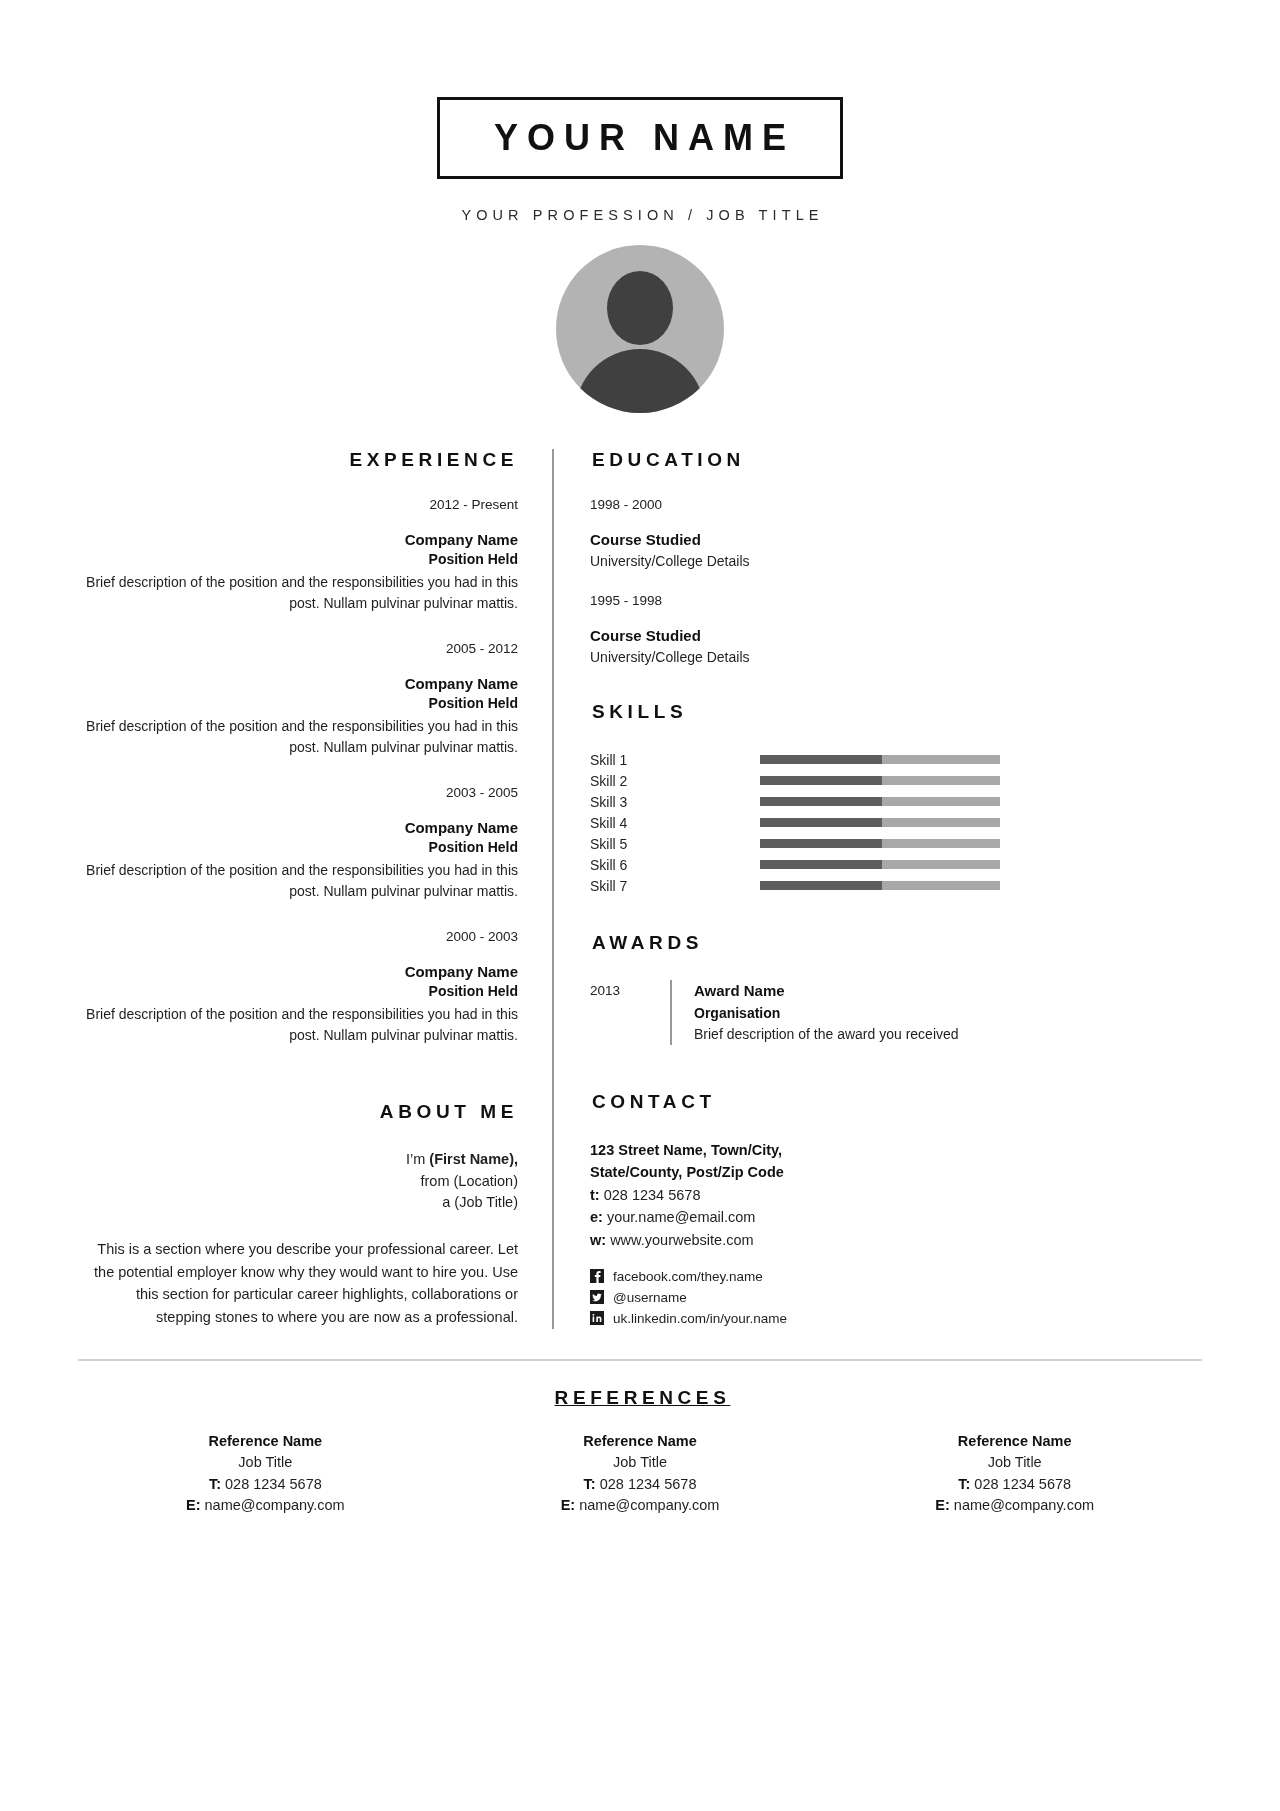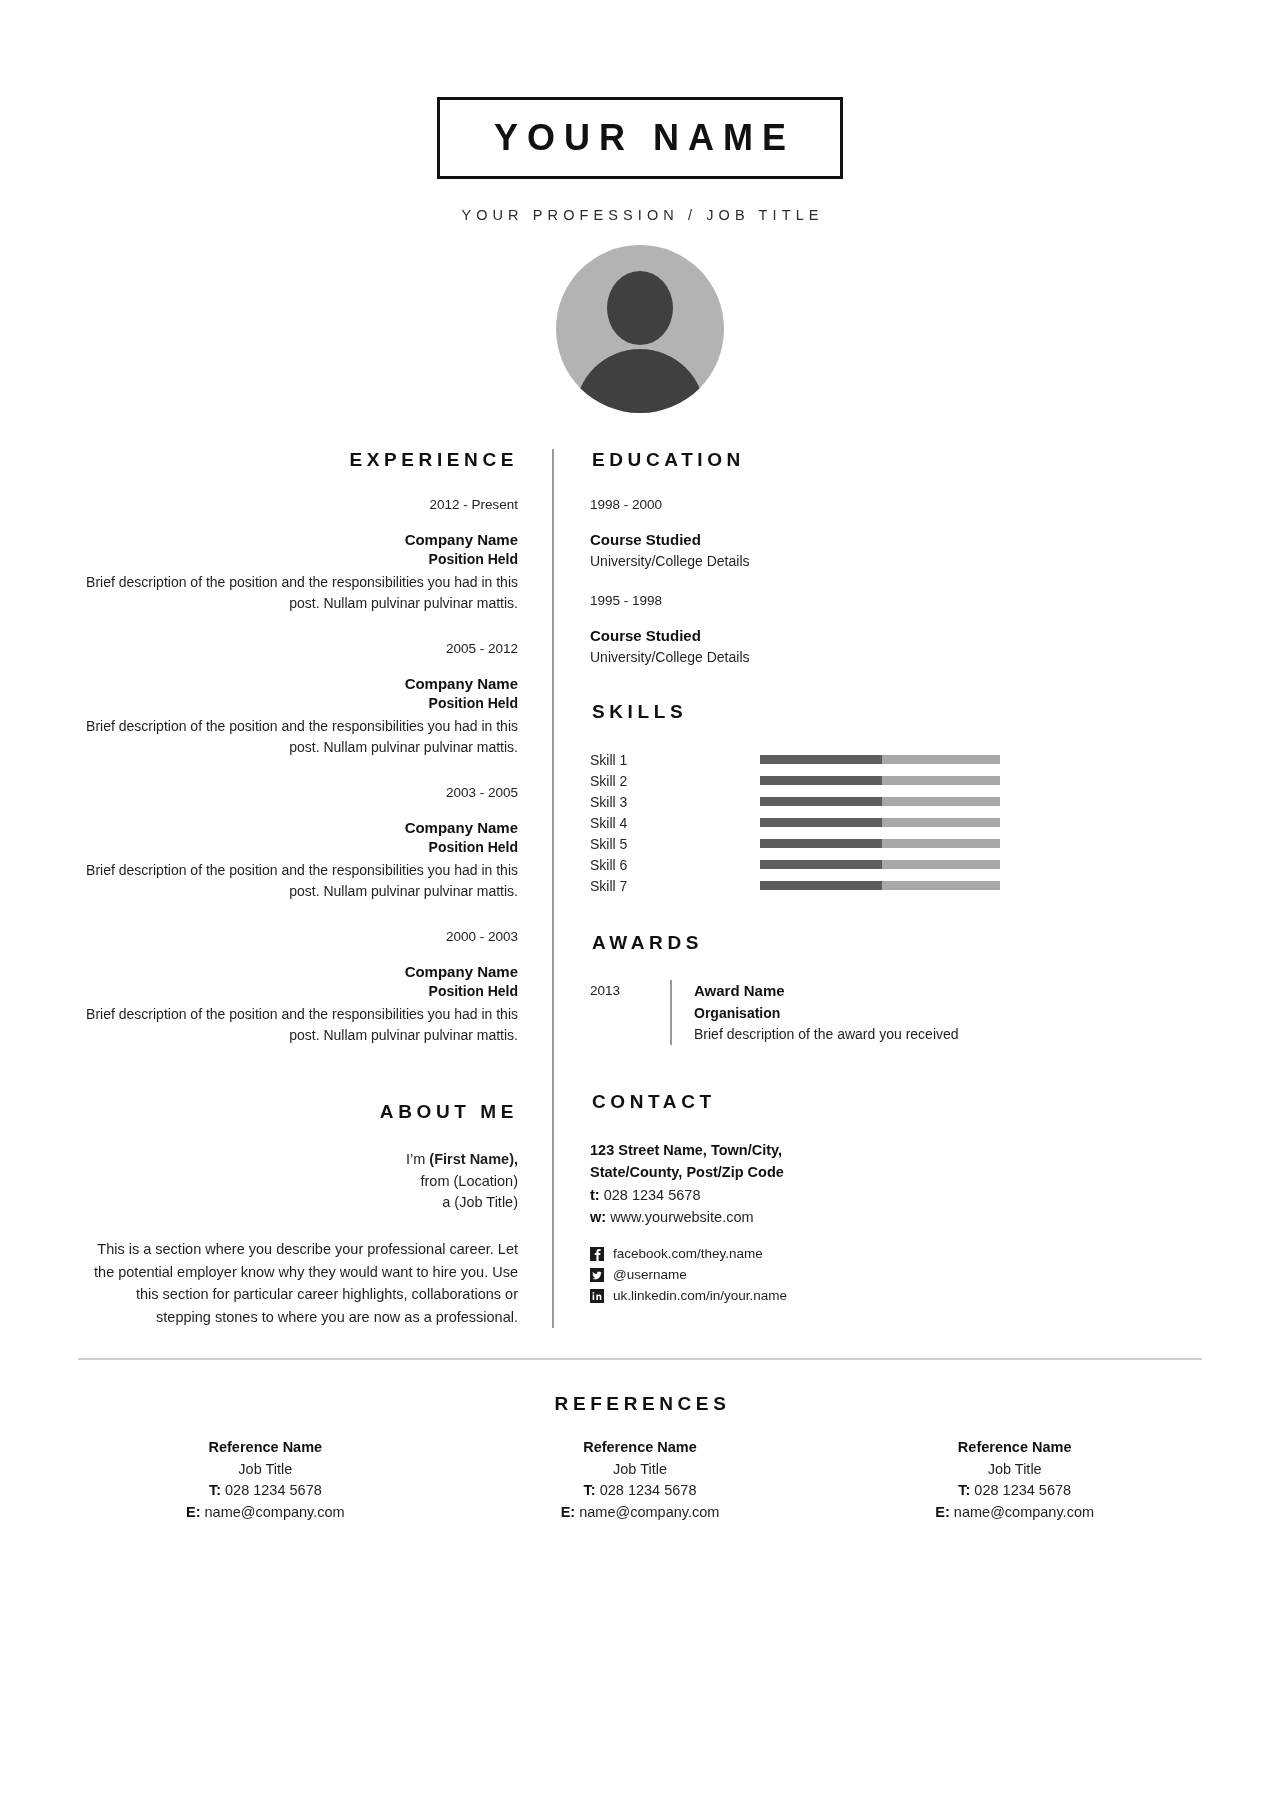--- a/index.html
+++ b/index.html
@@ -273,21 +273,22 @@
     height: 2px;
     background: #d0d0d0;
   }
   .ref-title {
     text-align: center;
     font-size: 19px;
     font-weight: 800;
     letter-spacing: 4.6px;
     text-indent: 5px;
     color: #111111;
-    margin-top: 33px;
+    margin-top: 26px;
+    text-decoration: underline;
   }
   .ref-grid {
     display: flex;
     margin-top: 22px;
     padding: 0 78px;
   }
   .ref-col {
     flex: 1;
     text-align: center;
   }
@@ -448,20 +449,21 @@
             <div class="award-desc">Brief description of the award you received</div>
           </div>
         </div>
       </div>
 
       <div class="contact-block">
         <div class="section-title right">CONTACT</div>
         <div class="contact-addr">123 Street Name, Town/City,</div>
         <div class="contact-addr">State/County, Post/Zip Code</div>
         <div class="contact-line"><b>t:</b> <span>028 1234 5678</span></div>
+        <div class="contact-line"><b>e:</b> <span>your.name@email.com</span></div>
         <div class="contact-line"><b>w:</b> <span>www.yourwebsite.com</span></div>
 
         <div class="socials">
           <div class="social-row">
             <span class="social-ico">
               <svg width="14" height="14" viewBox="0 0 14 14">
                   <rect width="14" height="14" fill="#1a1a1a"></rect>
                   <path d="M8.6 14V8.1h1.6l.25-2H8.6V4.9c0-.55.16-.92 1-.92h1.07V2.2A14 14 0 0 0 9.1 2.1C7.5 2.1 6.4 3.1 6.4 4.7v1.4H4.8v2h1.6V14z" fill="#fff"></path>
                 </svg>
             </span>

